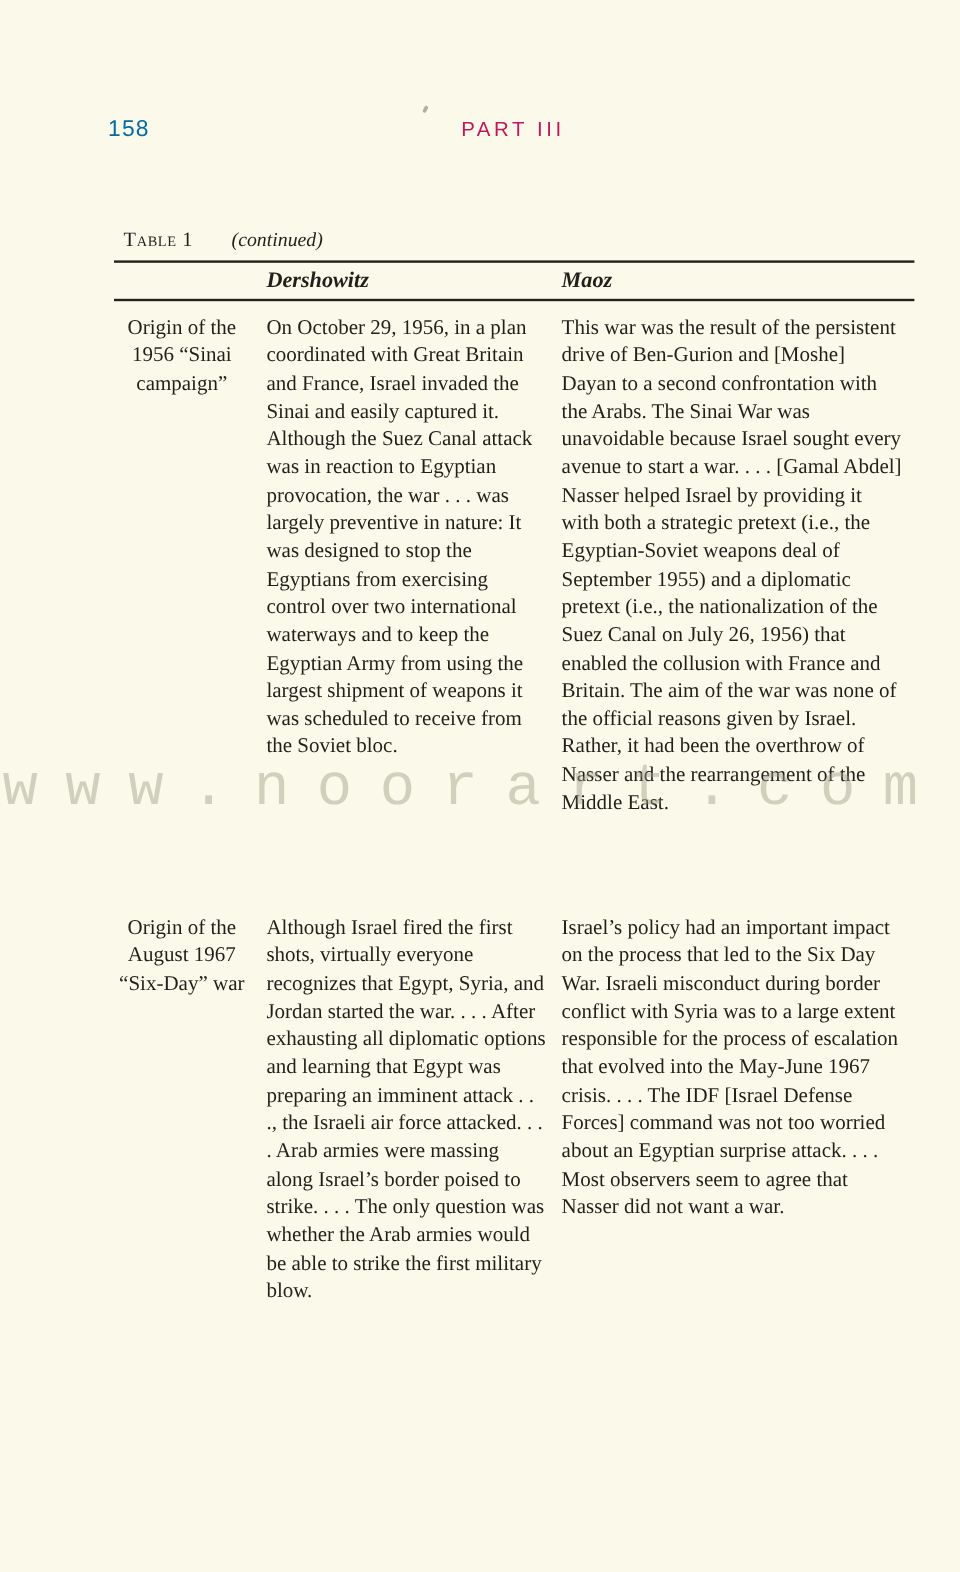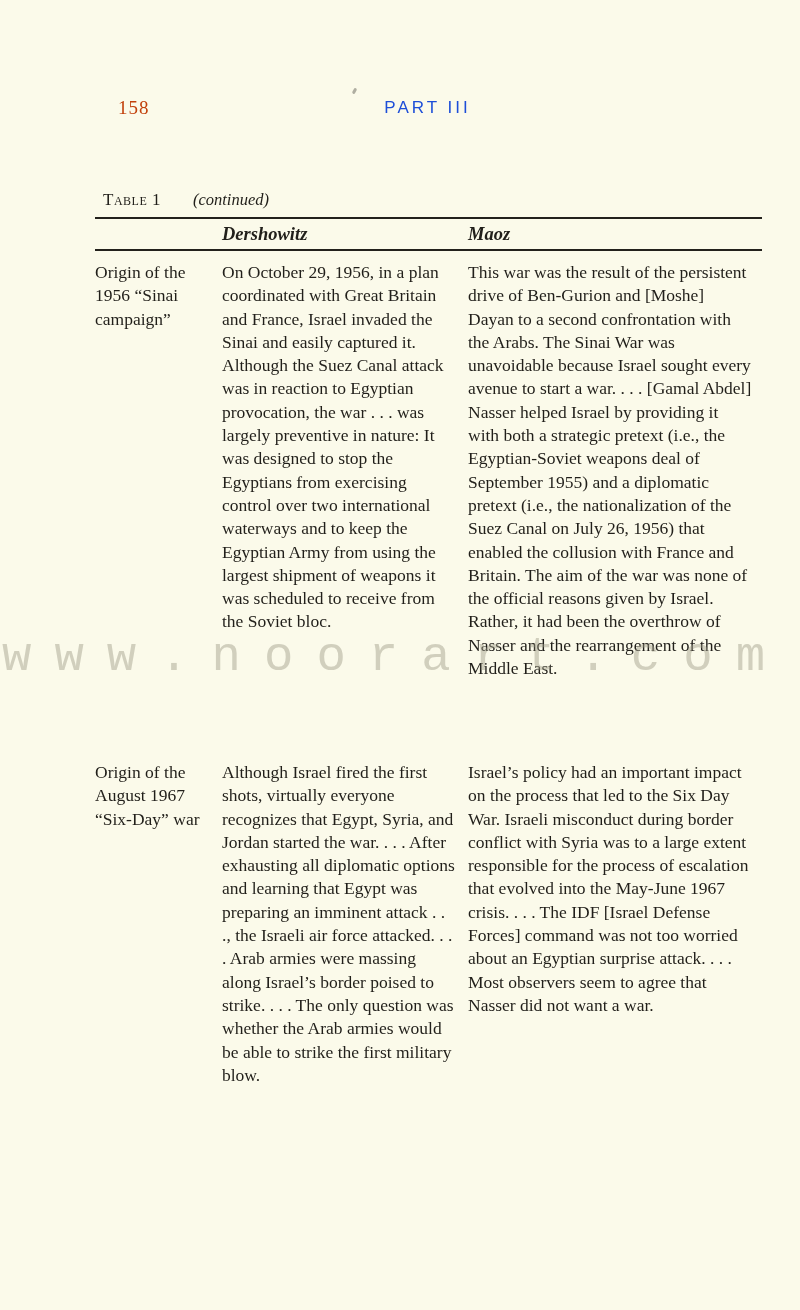--- a/index.html
+++ b/index.html
@@ -14,36 +14,35 @@
     color: #211f1a;
     font-family: "Liberation Serif", "DejaVu Serif", serif;
     overflow: hidden;
   }
 
   
   .folio {
     position: absolute;
     top: 97px;
     left: 90px;
-    font-family: Liberation Serif, serif;
+    font-family: Liberation Sans, sans-serif;
     font-size: 19px;
     letter-spacing: 1px;
-    color: #c2410c;
-    margin-left: 28px;
+    color: #0369a1;
   }
   .running-head {
     position: absolute;
     top: 98px;
     left: 55px;
     right: 0;
     text-align: center;
     font-family: "Liberation Sans", sans-serif;
     font-size: 17px;
     letter-spacing: 3px;
-    color: #1d4ed8;
+    color: #be185d;
   }
   .speck {
     position: absolute;
     top: 88px;
     left: 353px;
     width: 3px;
     height: 6px;
     background: #8f8d82;
     transform: rotate(28deg);
     border-radius: 2px;
@@ -95,21 +94,21 @@
     grid-template-columns: 127px 246px 294px;
     padding-top: 10px;
   }
   .row-1 { min-height: 490px; }
   .cell {
     font-size: 17.5px;
     line-height: 23.3px;
     padding-right: 10px;
     text-align: left;
   }
-  .cell.label-cell { padding-right: 14px; }
+  .cell.label-cell { padding-right: 14px; text-align: center; }
 
   
   .watermark {
     position: absolute;
     top: 629px;
     left: 2px;
     width: 800px;
     font-family: "Liberation Mono", "DejaVu Sans Mono", monospace;
     font-size: 49px;
     letter-spacing: 23px;

